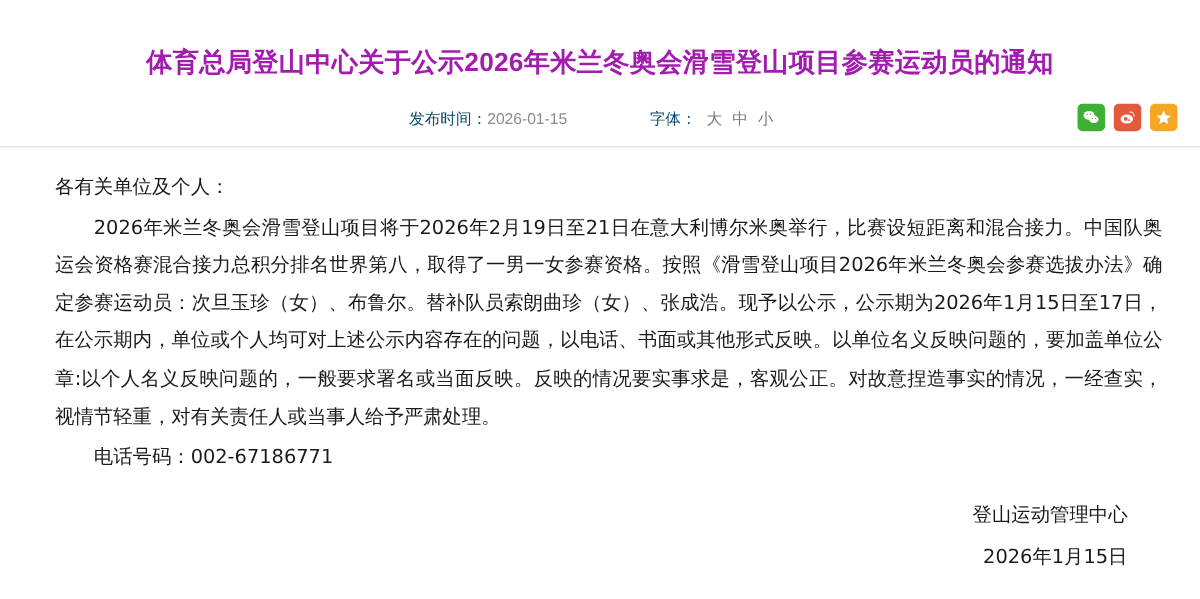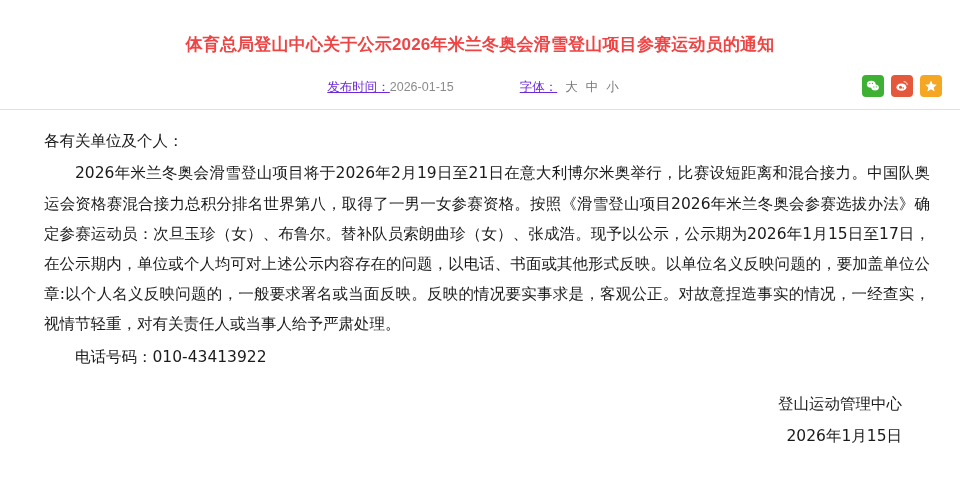--- a/index.html
+++ b/index.html
@@ -15,23 +15,23 @@
     overflow: hidden;
   }
   .page {
     position: relative;
     width: 960px;
     height: 479px;
     box-sizing: border-box;
   }
   .title {
     text-align: center;
-    font-size: 17px;
+    font-size: 21px;
     font-weight: bold;
-    color: #ef4444;
+    color: #a21caf;
     padding: 22px 40px 0 40px;
     line-height: 1.4;
     letter-spacing: 0.2px;
   }
   .meta-bar {
     display: flex;
     align-items: center;
     justify-content: center;
     gap: 0;
     margin-top: 18px;
@@ -39,22 +39,21 @@
     position: relative;
     height: 24px;
     font-size: 12.5px;
     color: #777;
   }
   .meta-item {
     margin: 0 26px;
     white-space: nowrap;
   }
   .meta-label {
-    color: #6d28d9;
-    text-decoration: underline;
+    color: #0c4a6e;
   }
   .meta-value {
     color: #8b8b8b;
     margin-top: 12px;
   }
   .fontsize-group {
     margin: 0 40px;
     white-space: nowrap;
     color: #8b8b8b;
   }
@@ -162,20 +161,20 @@
         </svg>
       </span>
     </div>
   </div>
 
   <div class="divider"></div>
 
   <div class="content">
     <p class="salutation">各有关单位及个人：</p>
     <p class="body-para">2026年米兰冬奥会滑雪登山项目将于2026年2月19日至21日在意大利博尔米奥举行，比赛设短距离和混合接力。中国队奥运会资格赛混合接力总积分排名世界第八，取得了一男一女参赛资格。按照《滑雪登山项目2026年米兰冬奥会参赛选拔办法》确定参赛运动员：次旦玉珍（女）、布鲁尔。替补队员索朗曲珍（女）、张成浩。现予以公示，公示期为2026年1月15日至17日，在公示期内，单位或个人均可对上述公示内容存在的问题，以电话、书面或其他形式反映。以单位名义反映问题的，要加盖单位公章:以个人名义反映问题的，一般要求署名或当面反映。反映的情况要实事求是，客观公正。对故意捏造事实的情况，一经查实，视情节轻重，对有关责任人或当事人给予严肃处理。</p>
-    <p class="contact-line">电话号码：010-43413922</p>
+    <p class="contact-line">电话号码：002-67186771</p>
     <div class="signature">
       <span class="sig-line">登山运动管理中心</span>
       <span class="sig-line">2026年1月15日</span>
     </div>
   </div>
 
 </div>
 
 </body></html>

